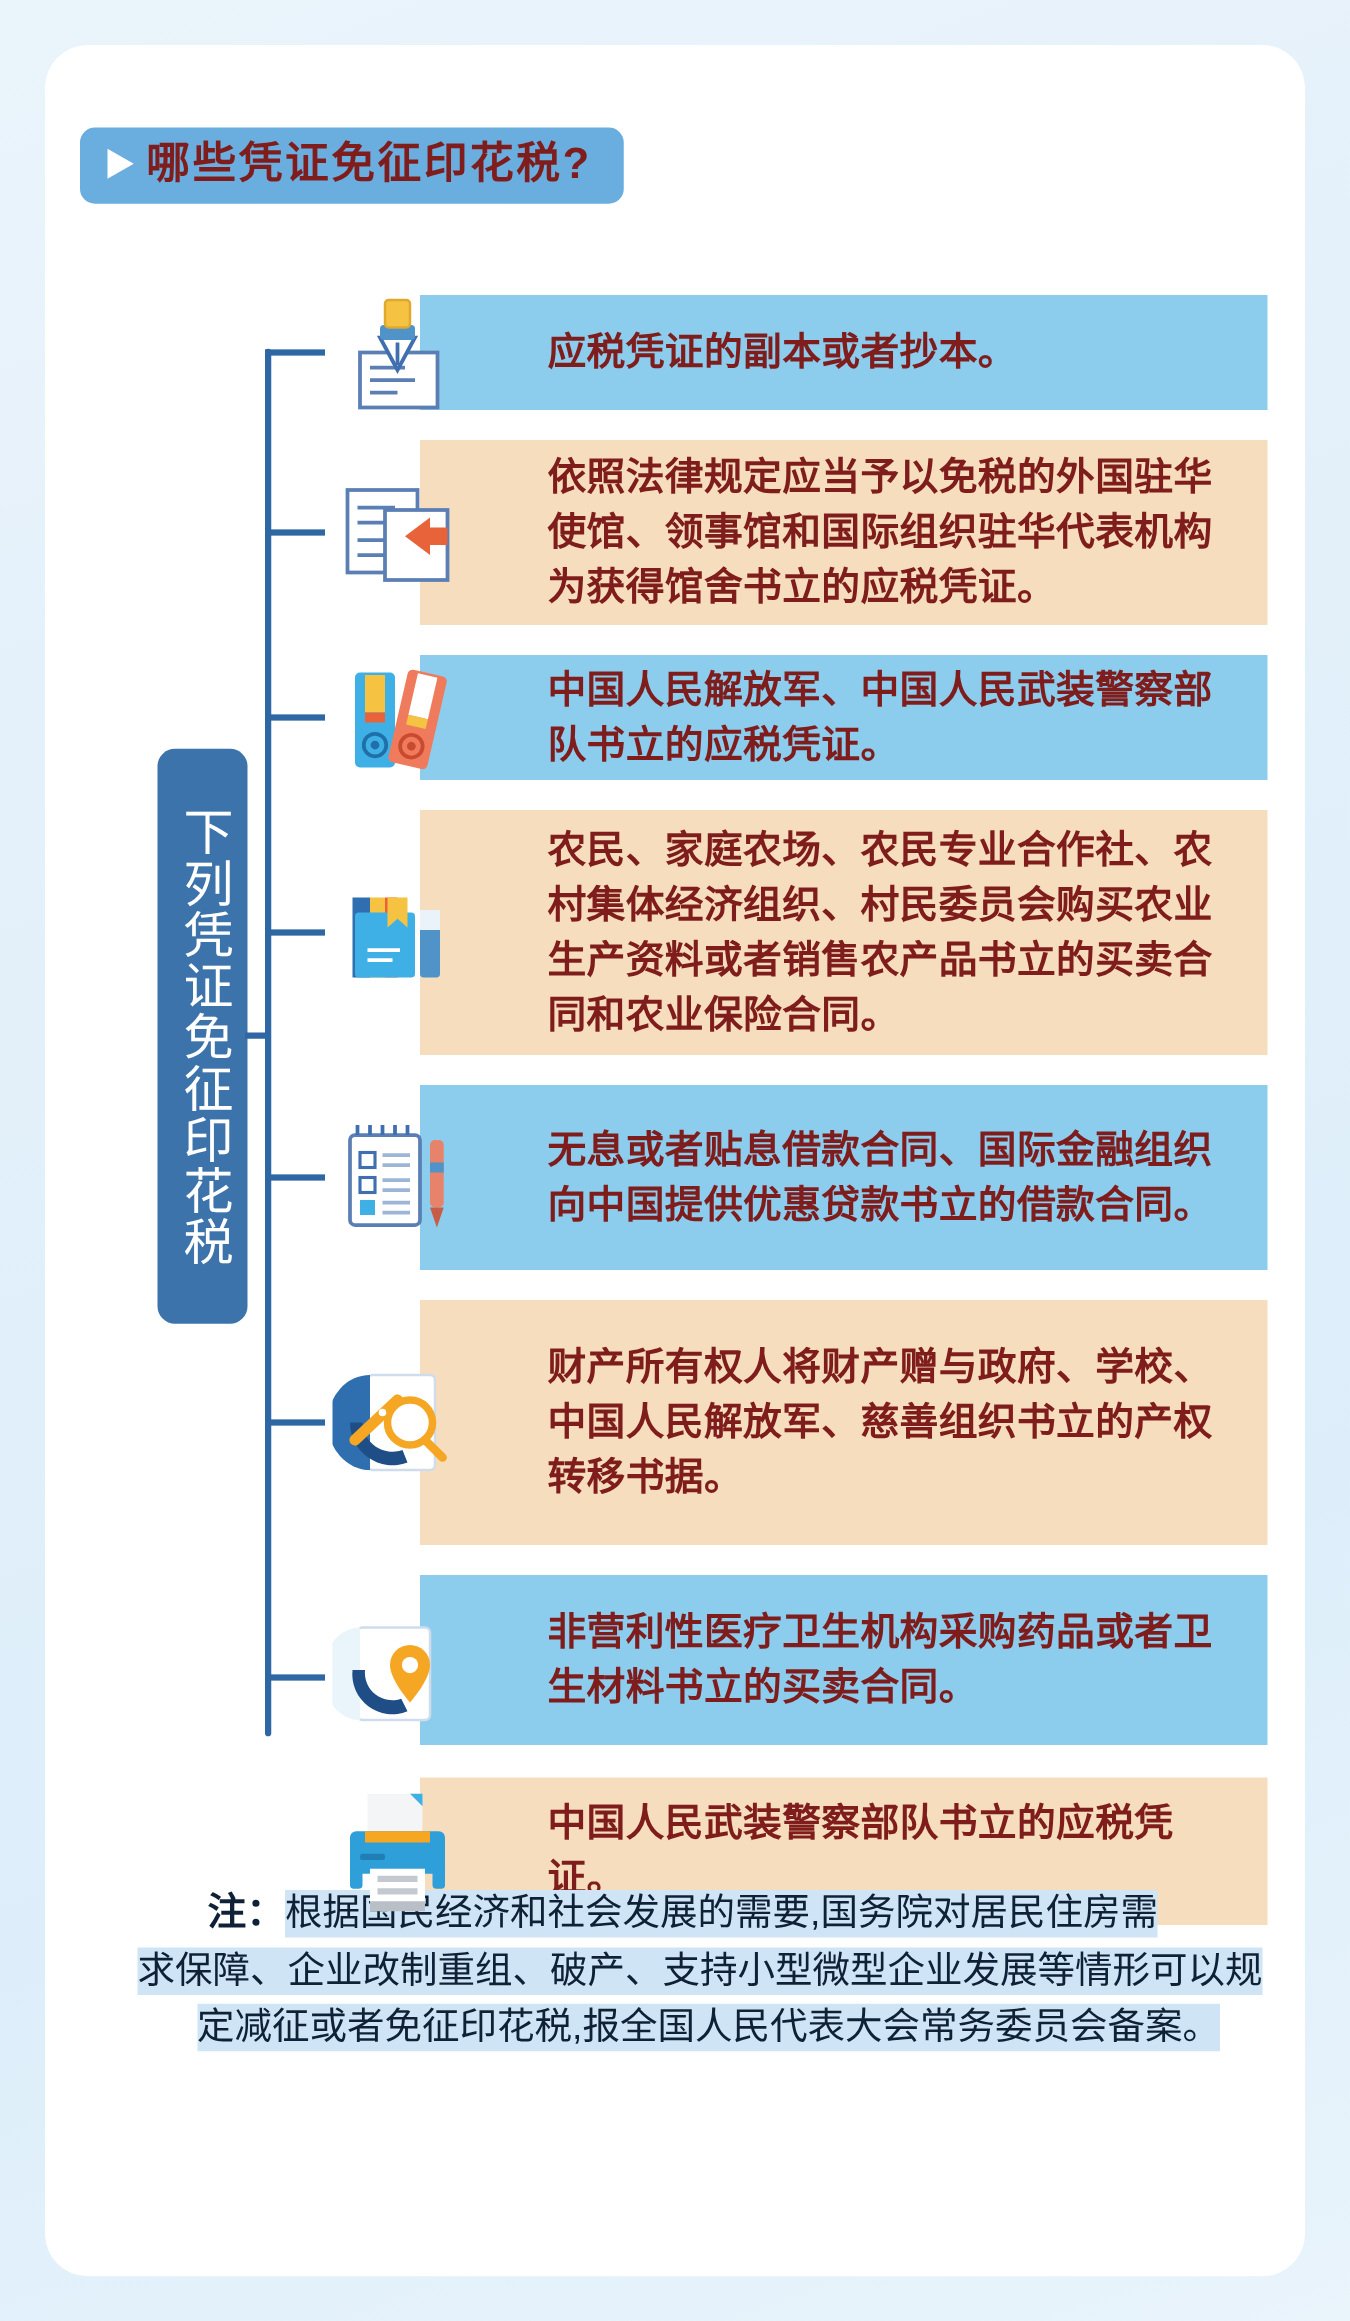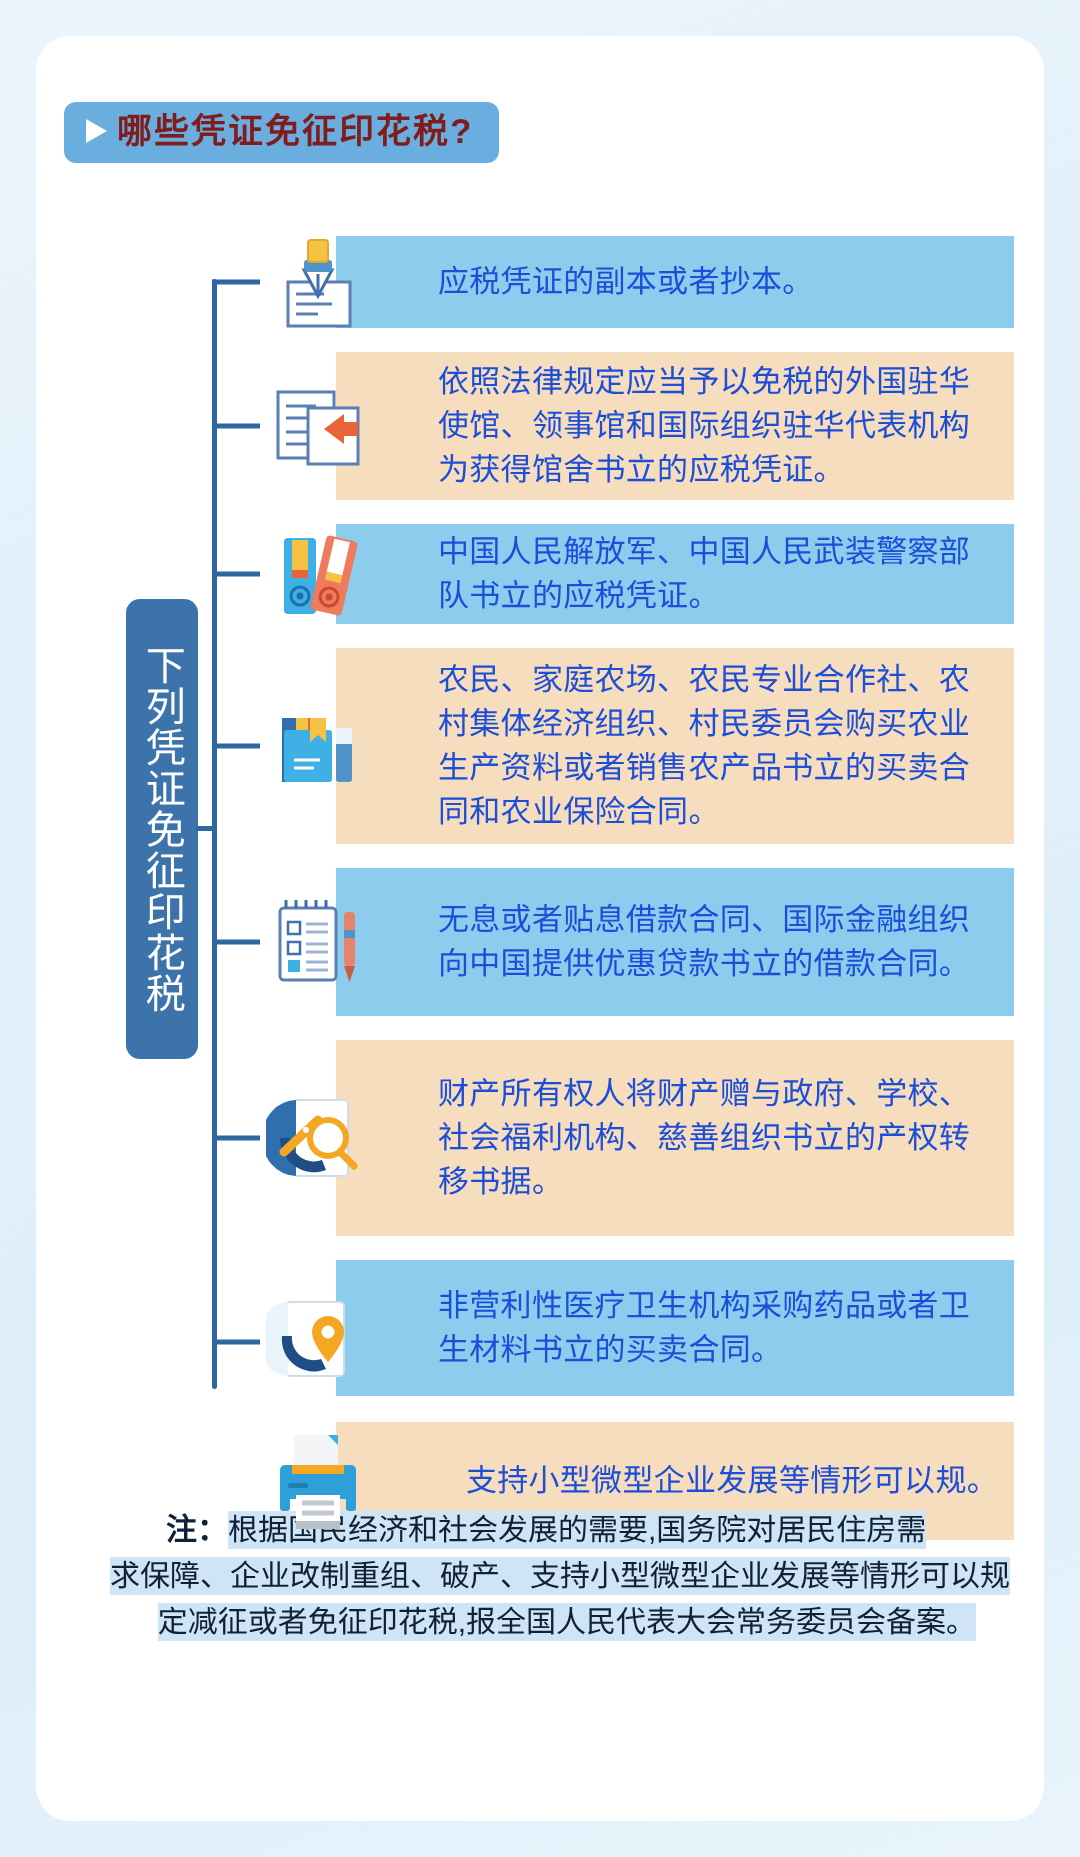--- a/index.html
+++ b/index.html
@@ -158,25 +158,25 @@
     height: 100%;
     box-sizing: border-box;
     display: flex;
     align-items: center;
   }
   .row .bar.blue  { background: #8ccdee; }
   .row .bar.peach { background: #f6ddbd; justify-content: flex-end; }
   .row .bar .txt {
     margin-left: 102px;
     margin-right: 16px;
-    color: #1d4ed8;
+    color: #7f1d1d;
     font-size: 31px;
     line-height: 1.42;
     letter-spacing: 0.3px;
-    font-weight: 400;
+    font-weight: 700;
   }
 
   
   #note {
     position: absolute;
     left: 74px;
     top: 1470px;
     width: 866px;
   }
   #note .nline {
@@ -337,21 +337,21 @@
               <rect x="28" y="14" width="54" height="76" rx="4" fill="#ffffff" stroke="#cfdceb" stroke-width="2"></rect>
               <path d="M30 14 a34 38 0 0 0 0 76 z" fill="#2f6fb0"></path>
               <path d="M14 52 a34 34 0 0 0 46 32 l-4 -10 a24 24 0 0 1 -32 -22 z" fill="#1f4e87"></path>
               <line x1="18" y1="66" x2="52" y2="34" stroke="#f5a623" stroke-width="9" stroke-linecap="round"></line>
               <circle cx="62" cy="52" r="18" fill="none" stroke="#f5a623" stroke-width="6"></circle>
               <line x1="74" y1="66" x2="88" y2="80" stroke="#f5a623" stroke-width="7" stroke-linecap="round"></line>
               <circle cx="40" cy="44" r="3" fill="#ffffff"></circle>
             </svg>
           </span>
           <div class="bar peach" style="height:196px;">
-            <span class="txt">财产所有权人将财产赠与政府、学校、社会福利机构、慈善组织书立的产权转移书据。</span>
+            <span class="txt">财产所有权人将财产赠与政府、学校、中国人民解放军、慈善组织书立的产权转移书据。</span>
           </div>
         </div>
 
         <div class="row" style="top:1056px; height:164px; width:804px;">
           <span class="branch"></span>
           <span class="icon-wrap">
             <svg class="ic" width="104" height="104" viewBox="0 0 104 104">
               <rect x="20" y="12" width="58" height="74" rx="4" fill="#ffffff" stroke="#cfdceb" stroke-width="2"></rect>
               <path d="M22 12 a30 37 0 0 0 0 74 z" fill="#eaf4fb"></path>
               <path d="M16 46 a32 32 0 0 0 44 33 l-5 -10 a22 22 0 0 1 -29 -23 z" fill="#1f4e87"></path>
@@ -377,21 +377,21 @@
               <rect x="80" y="62" width="10" height="20" rx="3" fill="#2f9fd9"></rect>
               <rect x="30" y="66" width="44" height="32" fill="#ffffff"></rect>
               <g stroke="#c3c9cf" stroke-width="5">
                 <line x1="36" y1="74" x2="68" y2="74"></line>
                 <line x1="36" y1="84" x2="68" y2="84"></line>
               </g>
               <rect x="30" y="92" width="44" height="8" fill="#b9bfc6"></rect>
             </svg>
           </span>
           <div class="bar peach" style="height:118px;">
-            <span class="txt">支持小型微型企业发展等情形可以规。</span>
+            <span class="txt">中国人民武装警察部队书立的应税凭证。</span>
           </div>
         </div>
 
       </div>
     </div>
 
     <div id="note">
       <div class="nline l1"><span class="nlabel">注：</span><span class="hl">根据国民经济和社会发展的需要,国务院对居民住房需</span></div>
       <div class="nline l2"><span class="hl">求保障、企业改制重组、破产、支持小型微型企业发展等情形可以规</span></div>
       <div class="nline l3"><span class="hl">定减征或者免征印花税,报全国人民代表大会常务委员会备案。</span></div>

